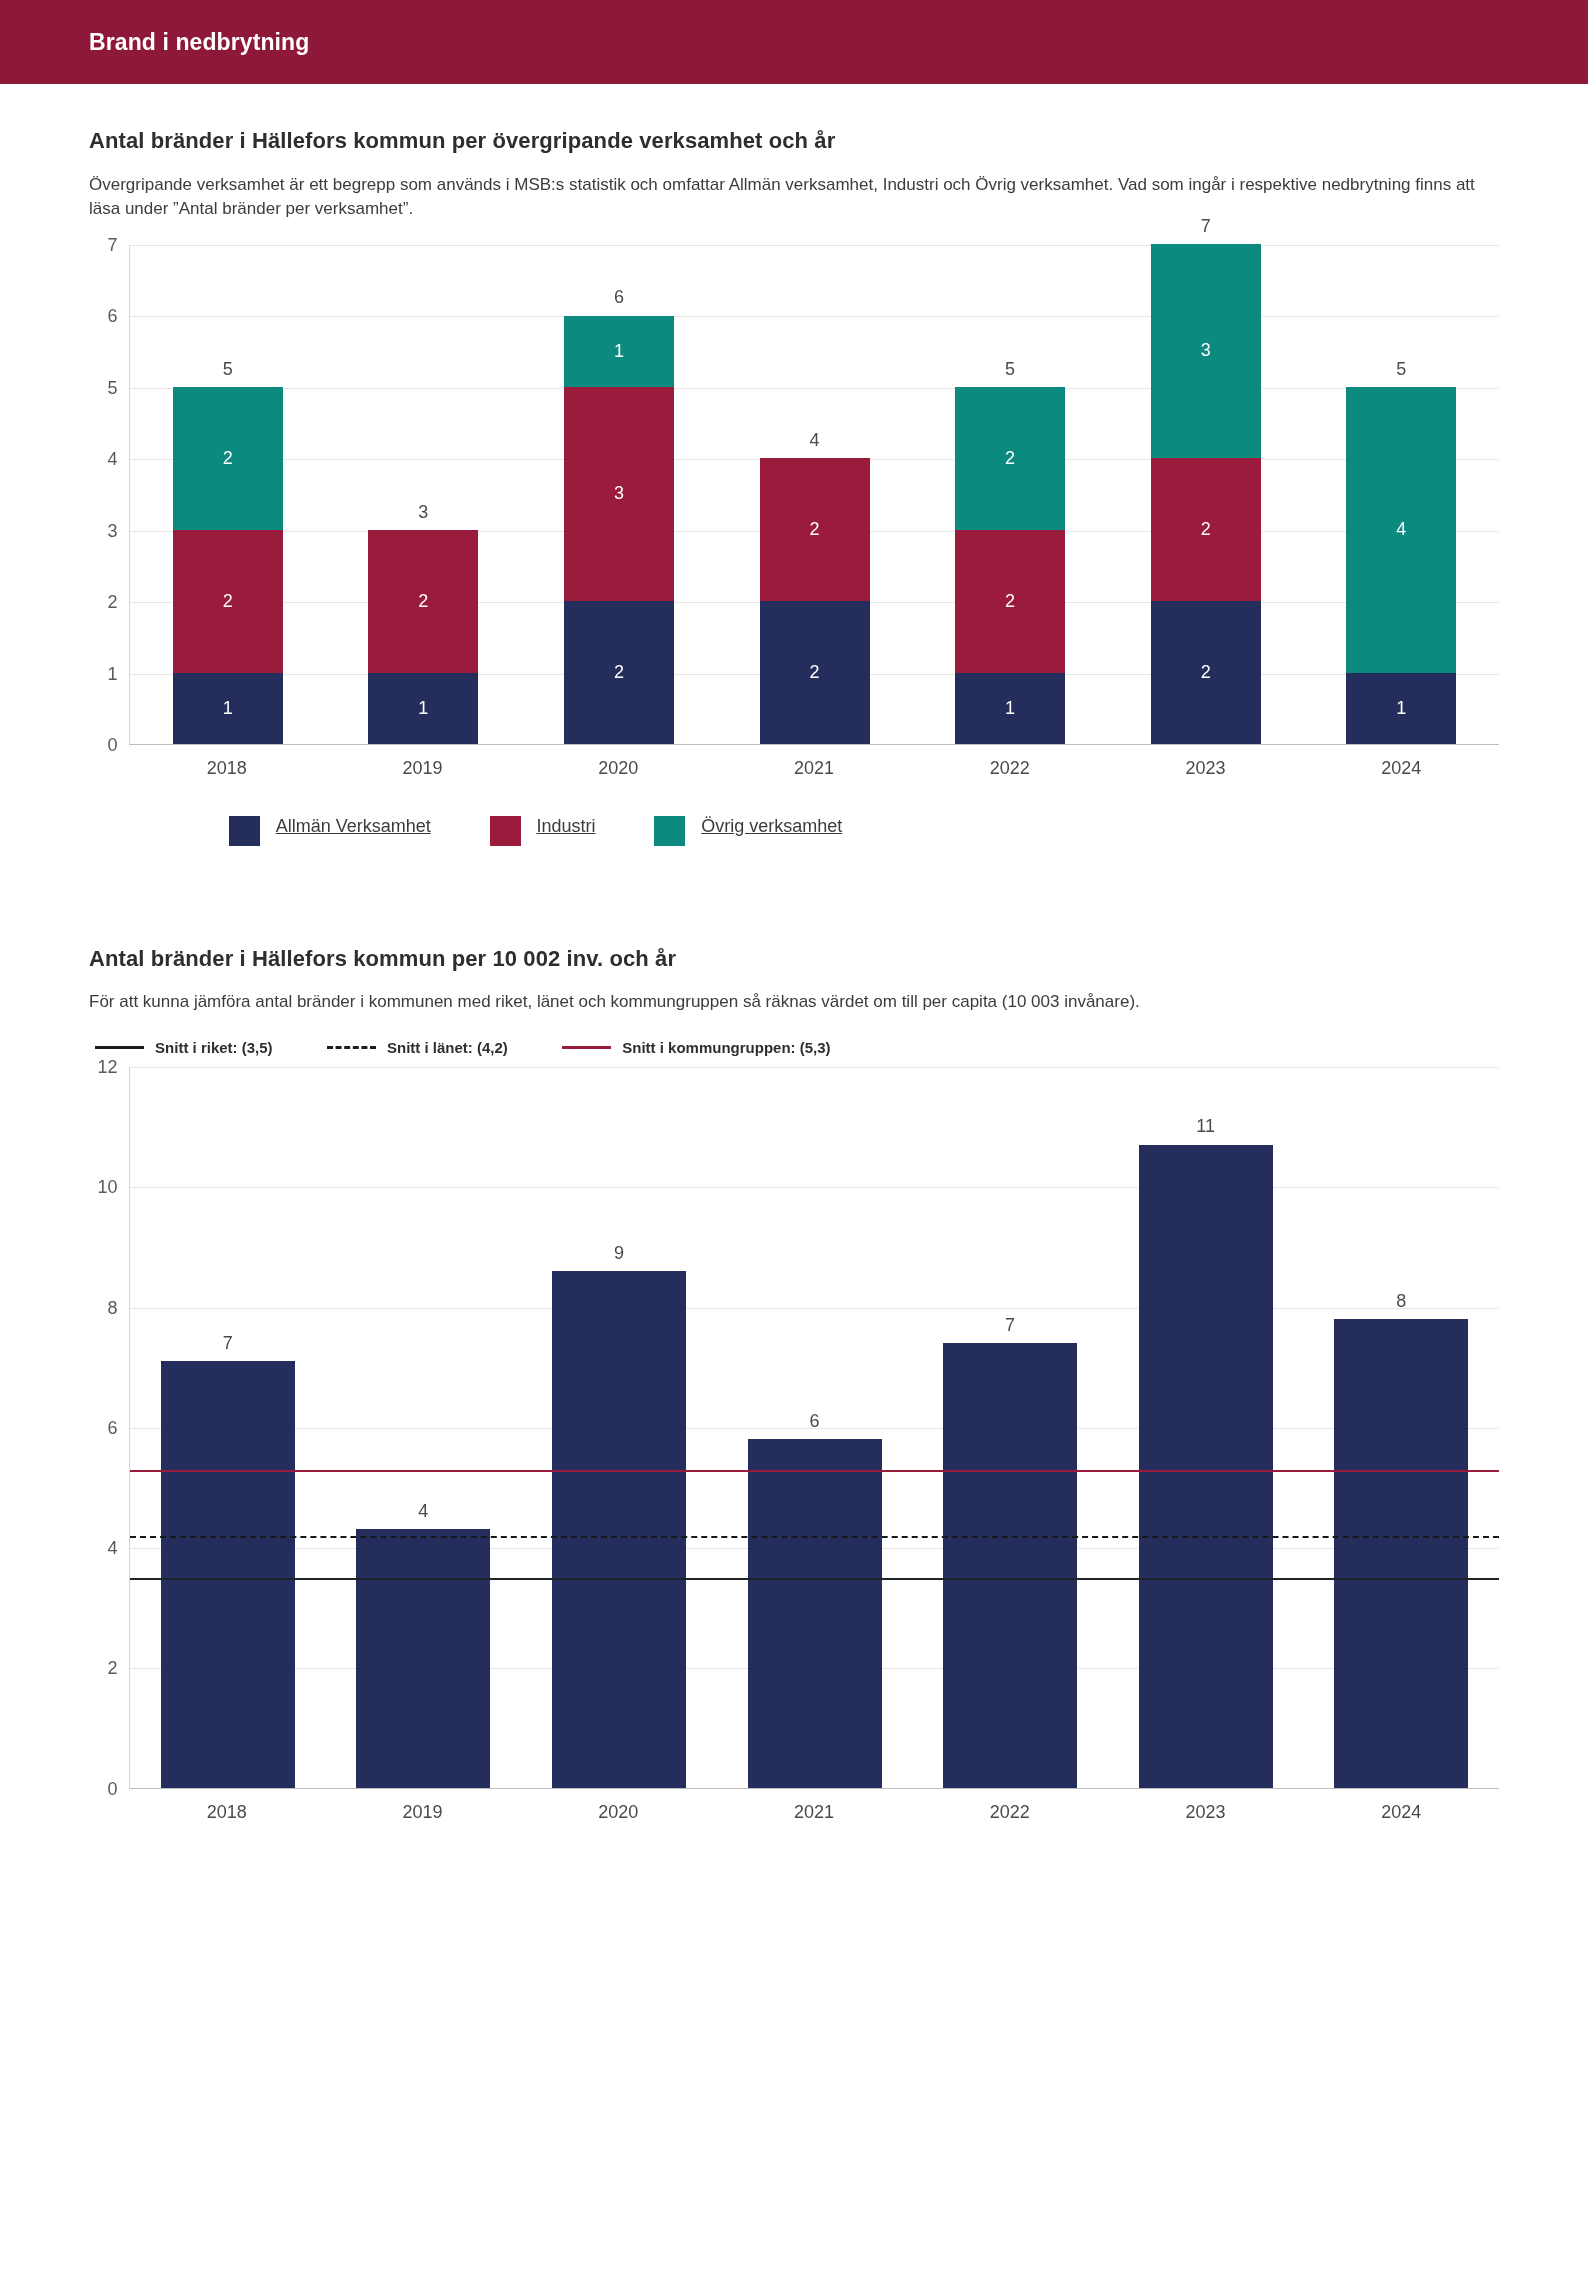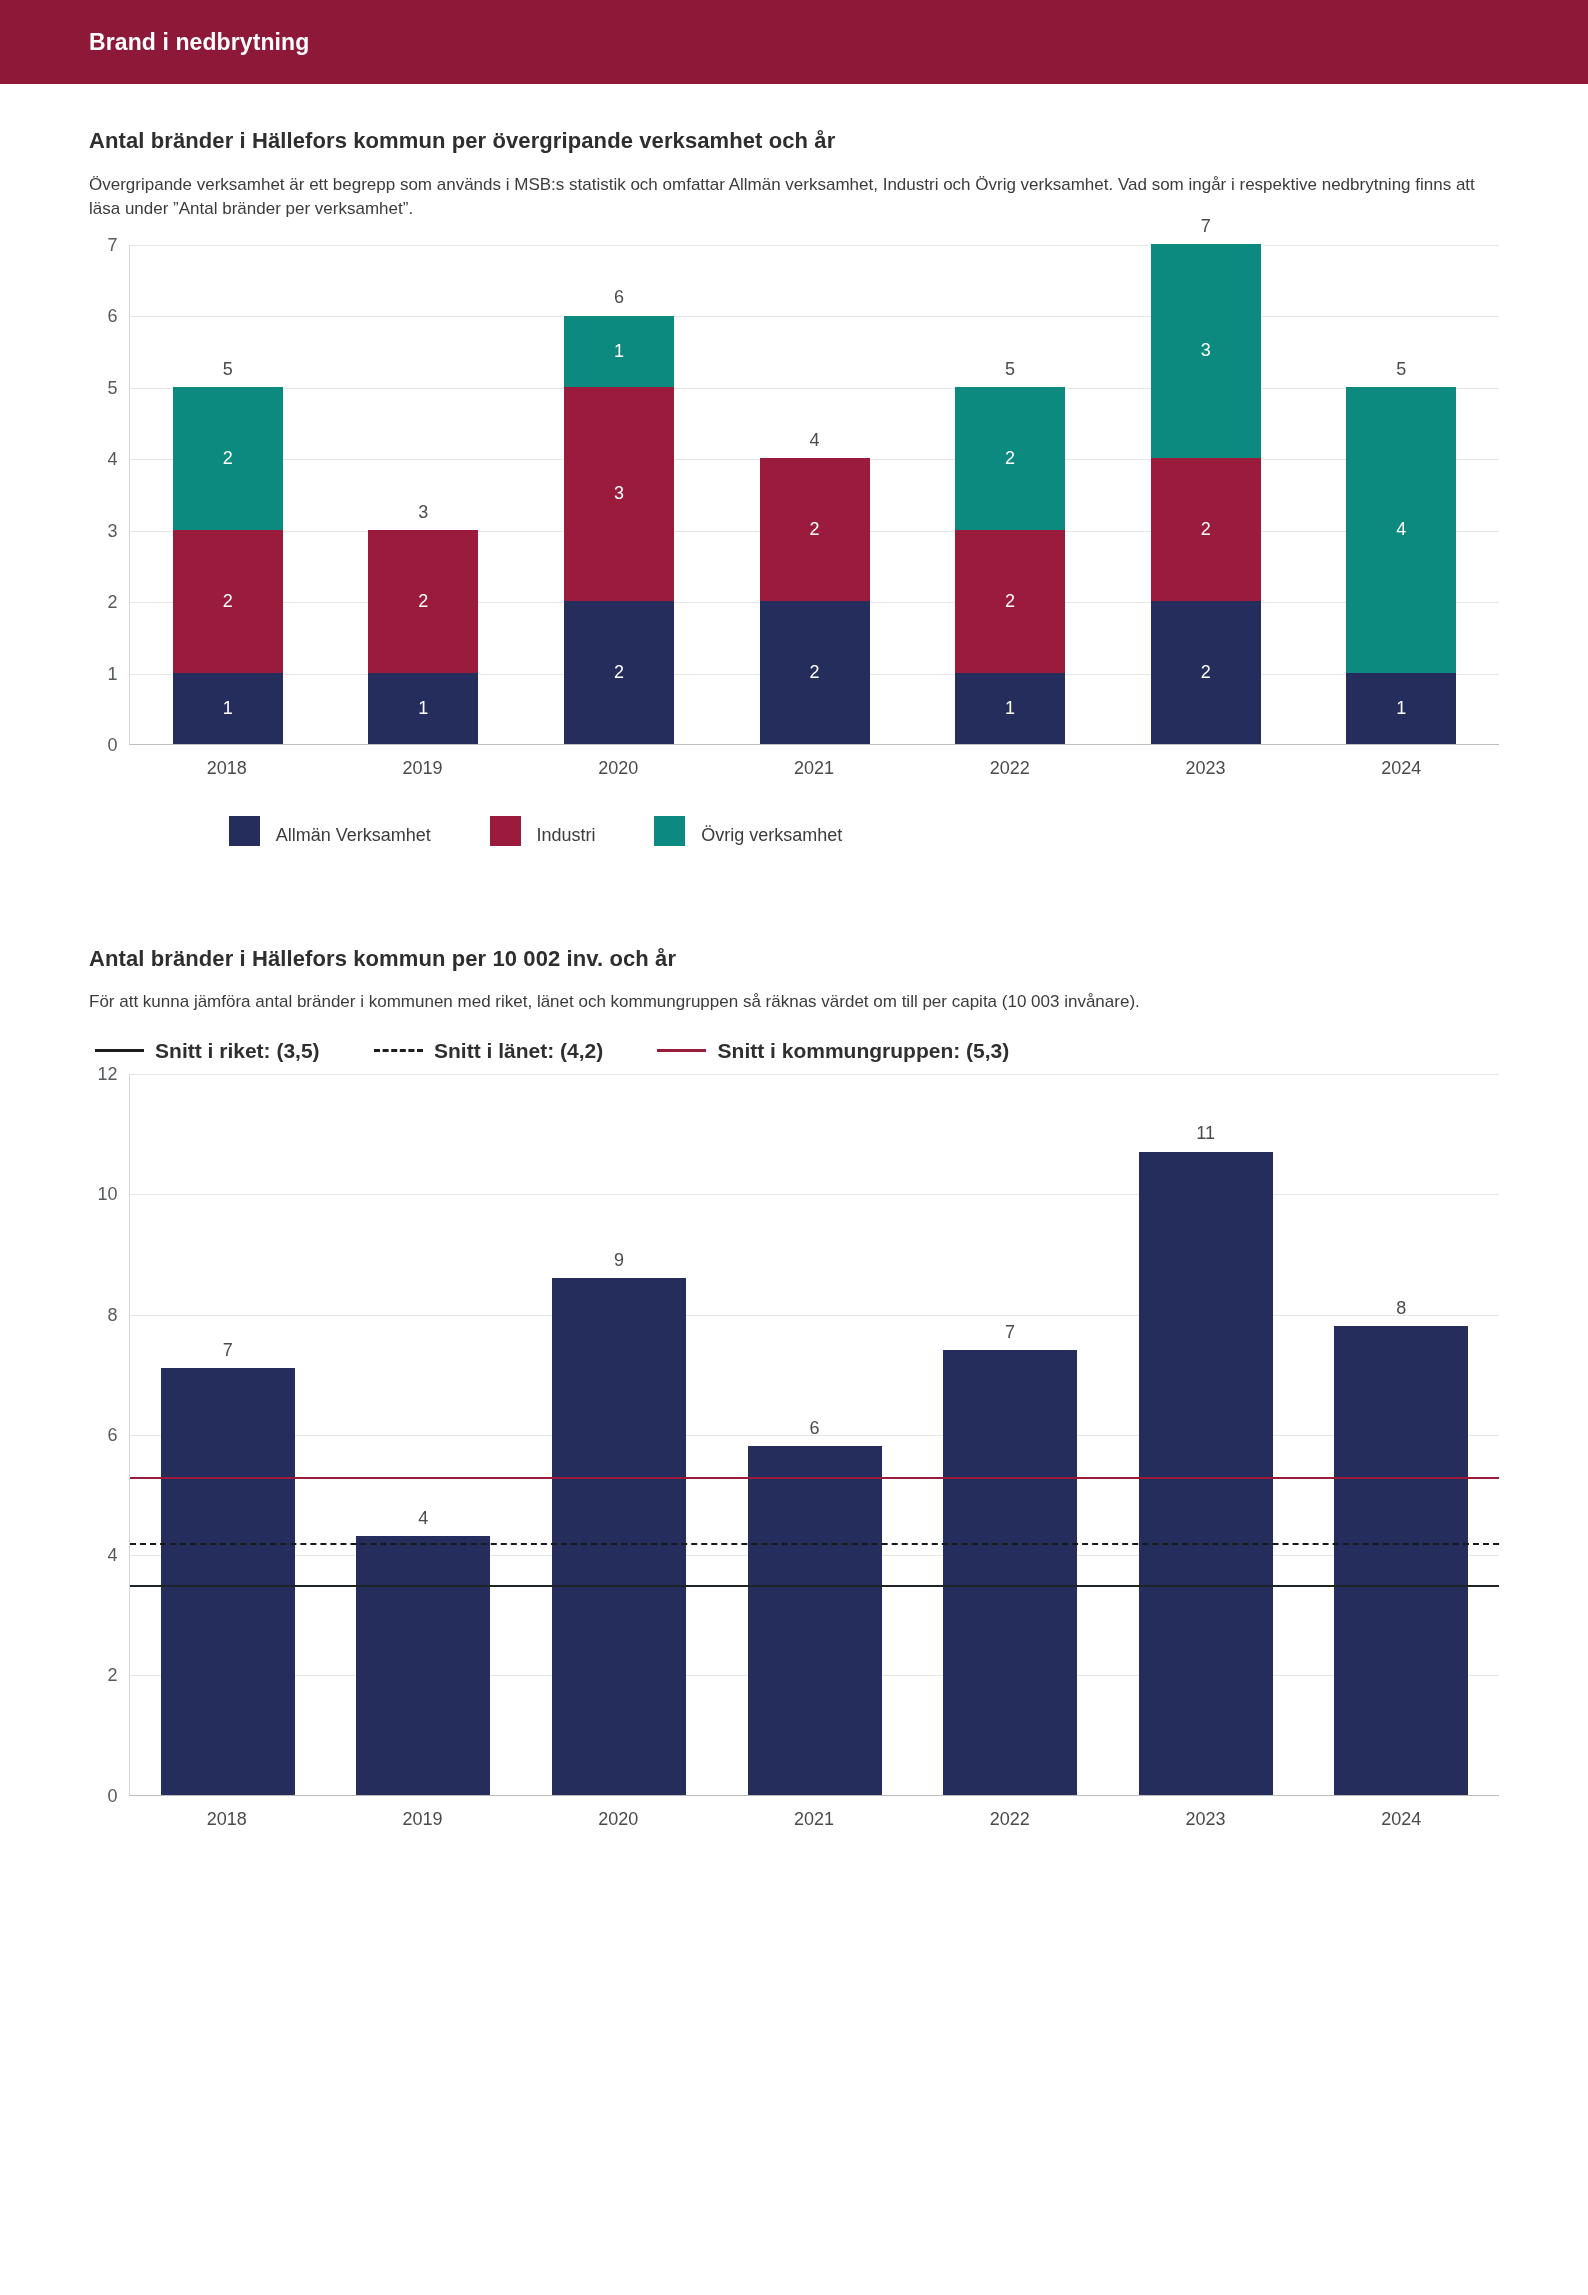--- a/index.html
+++ b/index.html
@@ -143,37 +143,37 @@
     color: #4a4a4a;
   }
 
   
   .legend1 {
     display: flex;
     align-items: center;
     margin-top: 37px;
     margin-left: 140px;
   }
-  .legend1 .li { display: flex; align-items: flex-end; margin-right: 59px; }
+  .legend1 .li { display: flex; align-items: flex-start; margin-right: 59px; text-decoration: underline; }
   .legend1 .swatch { width: 31px; height: 30px; margin-right: 15.7px; }
   .legend1 .ltext { font-size: 18px; color: #3c3c3c; white-space: nowrap; }
 
   
   .legend2 {
     display: flex;
     align-items: center;
     margin: 10px 0 11.4px 0;
     padding-left: 5.7px;
   }
   .legend2 .li { display: flex; align-items: center; margin-right: 54px; }
   .legend2 .lline { width: 49px; height: 0; margin-right: 11.4px; }
   .legend2 .lline.solid-black { border-top: 3.6px solid #1d1d1d; }
   .legend2 .lline.dashed-black { border-top: 3.6px dashed #1d1d1d; }
   .legend2 .lline.solid-red { border-top: 3.6px solid #9b1b3c; }
-  .legend2 .ltext { font-size: 21px; font-weight: 700; color: #2f2f2f; white-space: nowrap; }
+  .legend2 .ltext { font-size: 15px; font-weight: 700; color: #2f2f2f; white-space: nowrap; }
 
   
   .refline { position: absolute; left: 0; right: 0; height: 0; }
   .refline.riket { border-top: 2.1px solid #1d2326; }
   .refline.lanet { border-top: 2.9px dashed #16191c; }
   .refline.kommungrupp { border-top: 2.1px solid #9b1b3c; }
 
   .plain-bar {
     width: 100%;
     background: #252d5c;

